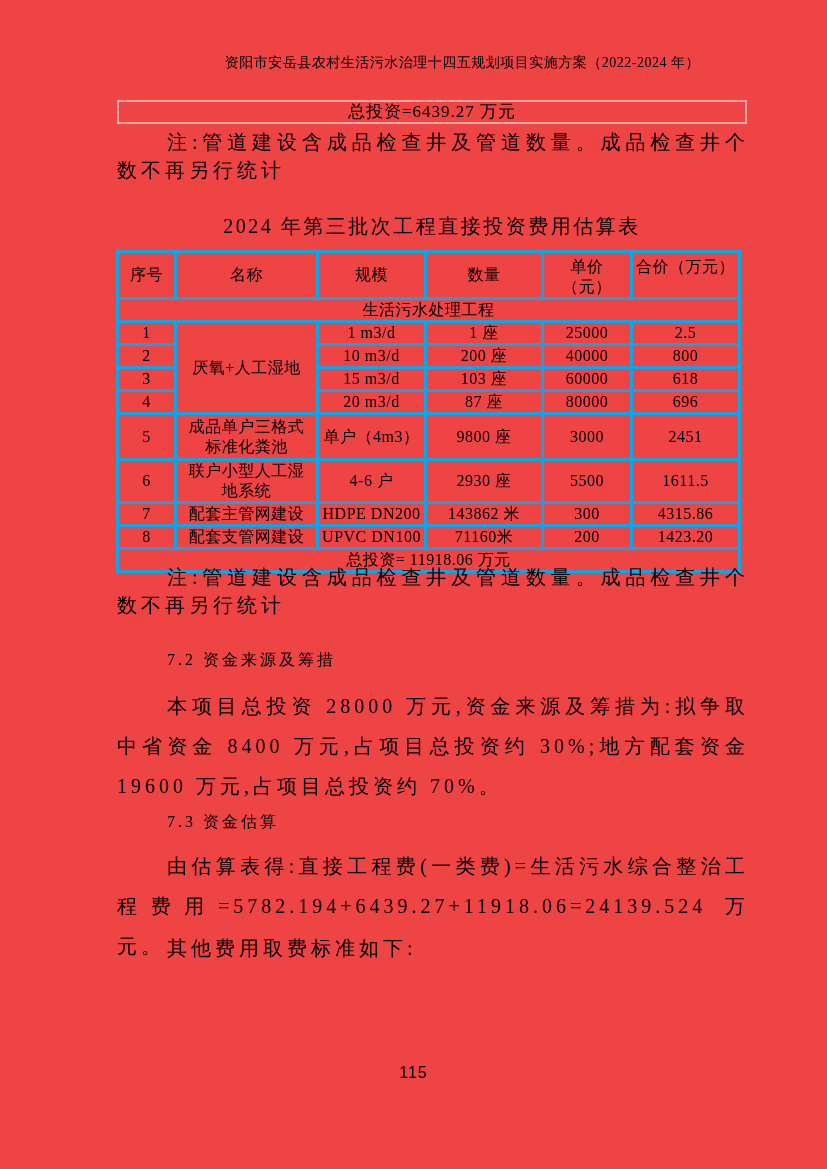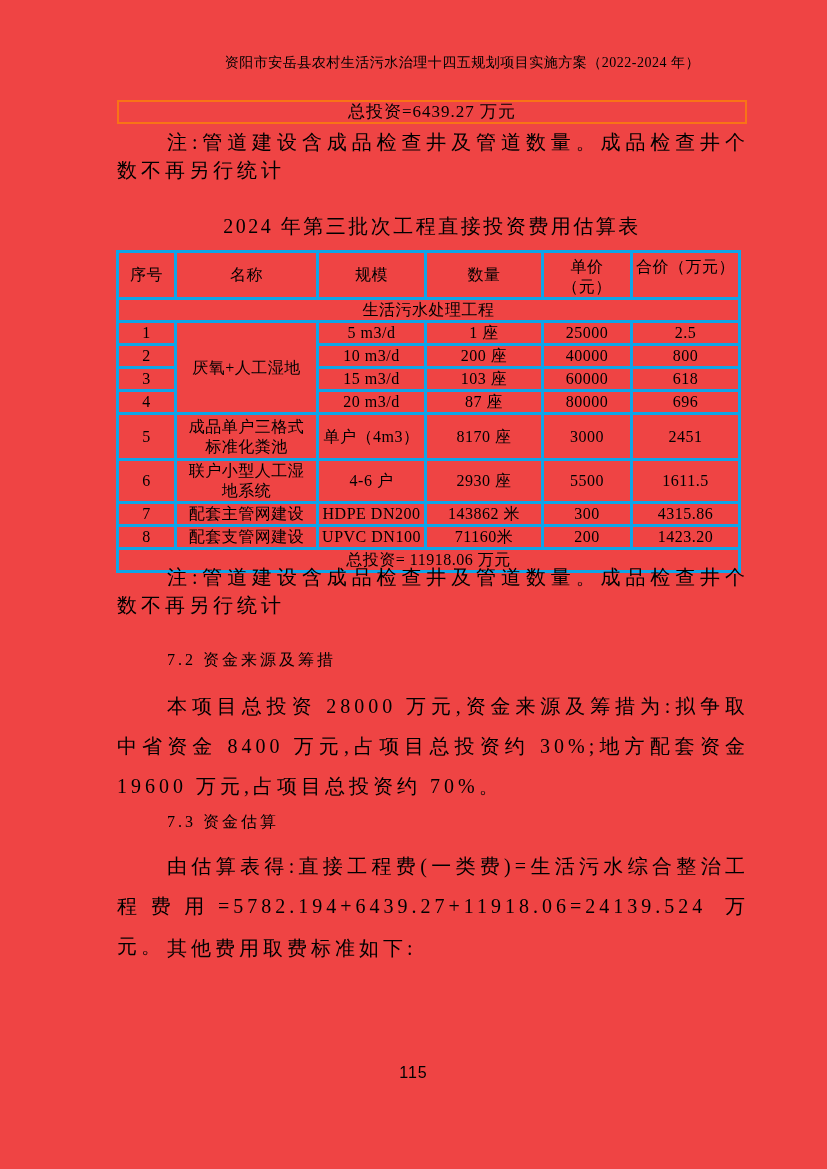--- a/index.html
+++ b/index.html
@@ -12,21 +12,21 @@
     font-family:"Liberation Serif","DejaVu Serif",serif;
     overflow:hidden;
   }
   .doc-header {
     position:absolute; top:54px; left:117px; width:583px;
     font-size:14px; letter-spacing:0.5px; text-align:right;
     white-space:nowrap;
   }
   .total-box {
     position:absolute; top:100px; left:117px; width:630px; height:24px;
-    border:2px solid #f97316;
+    border:2px solid #fca5a5;
     font-size:17px; line-height:20px; text-align:center;
     letter-spacing:1px;
   }
   .body-par {
     position:absolute; left:117px; width:632px;
     font-size:20px; line-height:28px; letter-spacing:4px;
     text-align:justify; text-indent:50px;
   }
   .note-1 { top:128px; }
   .note-2 { top:563px; }
@@ -108,21 +108,21 @@
         <th>数量</th>
         <th class="top-al">单价（元）</th>
         <th class="top-al">合价（万元）</th>
       </tr>
       <tr class="sec-row">
         <td colspan="6">生活污水处理工程</td>
       </tr>
       <tr class="r-sm">
         <td>1</td>
         <td rowspan="4">厌氧+人工湿地</td>
-        <td>5 m3/d</td>
+        <td>1 m3/d</td>
         <td>1 座</td>
         <td>25000</td>
         <td>2.5</td>
       </tr>
       <tr class="r-sm">
         <td>2</td>
         <td>10 m3/d</td>
         <td>200 座</td>
         <td>40000</td>
         <td>800</td>
@@ -138,21 +138,21 @@
         <td>4</td>
         <td>20 m3/d</td>
         <td>87 座</td>
         <td>80000</td>
         <td>696</td>
       </tr>
       <tr class="r5">
         <td>5</td>
         <td class="name-wrap">成品单户三格式标准化粪池</td>
         <td>单户（4m3）</td>
-        <td>8170 座</td>
+        <td>9800 座</td>
         <td>3000</td>
         <td>2451</td>
       </tr>
       <tr class="r6">
         <td>6</td>
         <td class="name-wrap">联户小型人工湿地系统</td>
         <td>4-6 户</td>
         <td>2930 座</td>
         <td>5500</td>
         <td>1611.5</td>

